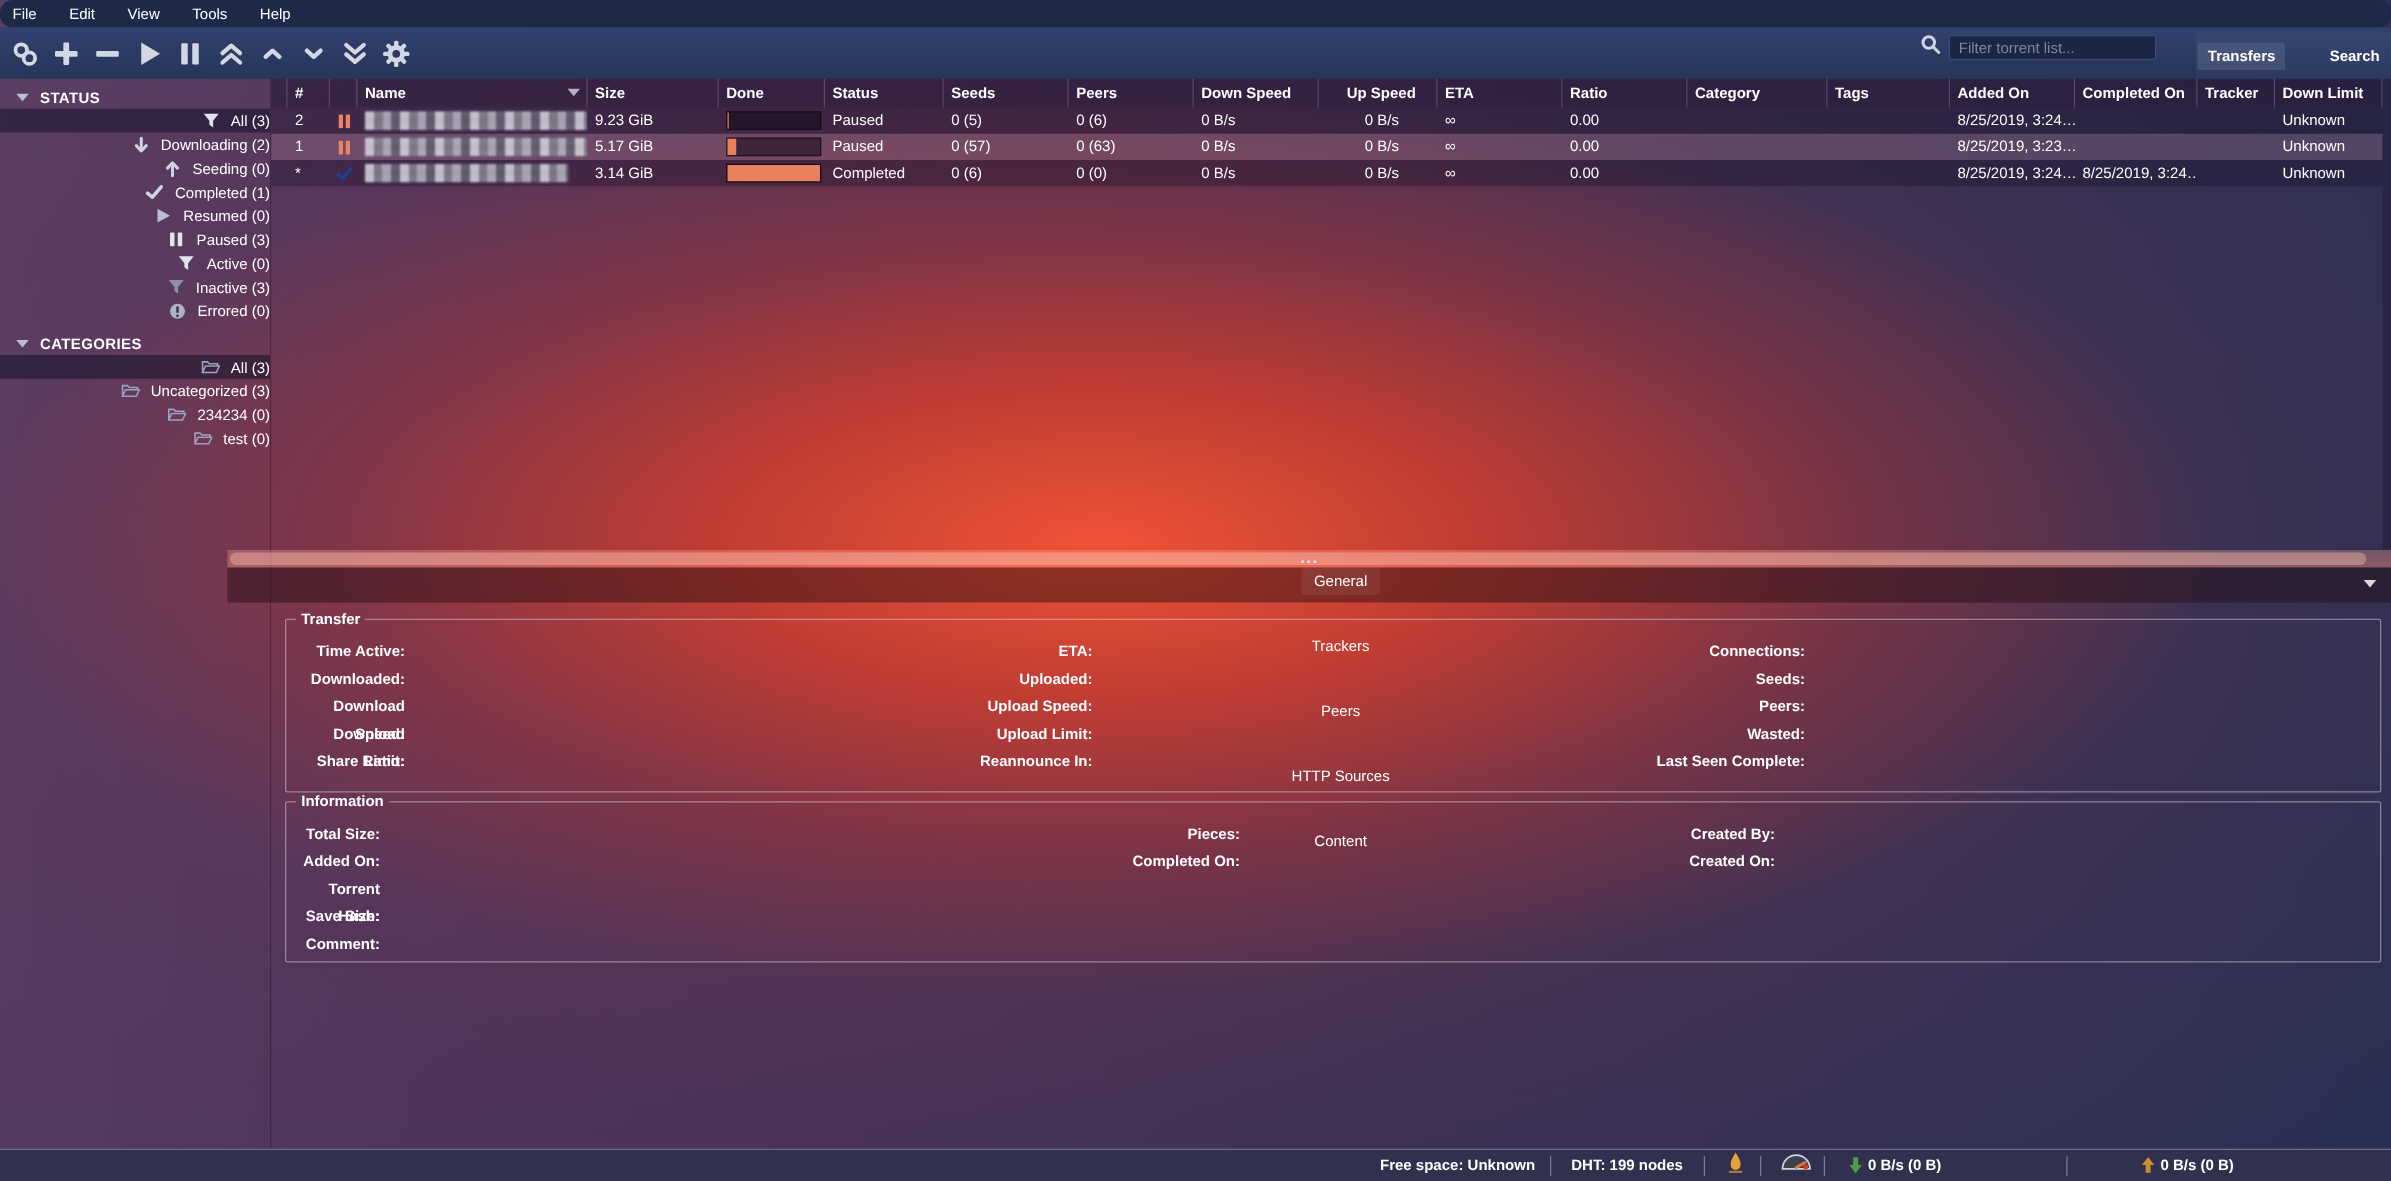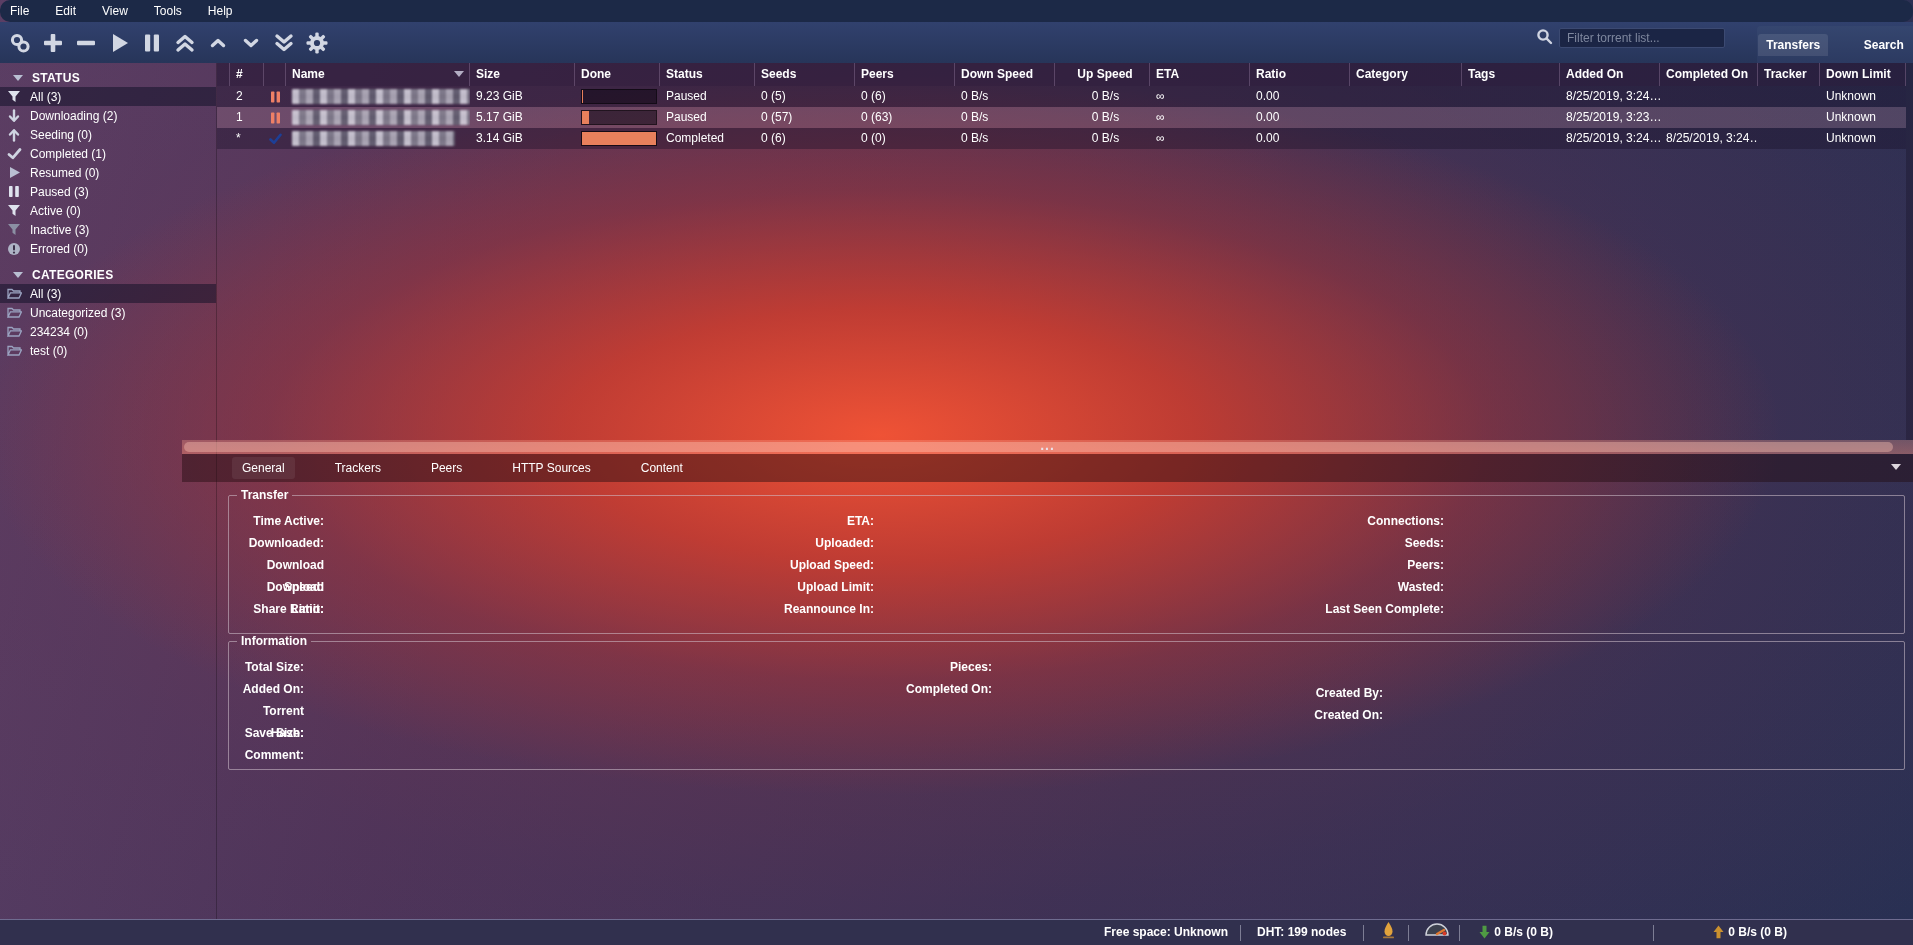--- a/index.html
+++ b/index.html
@@ -36,21 +36,21 @@
     background:linear-gradient(#35466f,#2c3a61); border-top-left-radius:4px;
     display:flex; align-items:center; justify-content:space-around; font-size:12px; font-weight:bold;gap:25px; }
   #right-tabs .rtab { padding:4px 8px; border-radius:3px 3px 0 0; }
   #right-tabs .rtab.active { background:rgba(255,255,255,0.10); }
 
   
   #sidebar { left:0; top:63px; width:217px; height:856px; font-size:12px;
     border-right:1px solid rgba(0,0,0,0.25); }
   .side-header { height:19px; display:flex; align-items:center; gap:9px;
     padding-left:13px; font-weight:bold; letter-spacing:0.3px; }
-  .side-item { height:19px; display:flex; align-items:center; gap:8px; padding-left:6px; }
+  .side-item { height:19px; display:flex; align-items:center; gap:8px; padding-left:6px;justify-content:flex-end; }
   .side-item.selected { background:rgba(12,14,36,0.5); }
   .side-item .sicon { width:16px; display:flex; justify-content:center; }
   .caret { width:0; height:0; border-left:5px solid transparent; border-right:5px solid transparent;
     border-top:6px solid #b9bfd2; }
 
   
   #table-header { left:217px; top:63px; width:1689px; height:23px; display:flex;
     background:rgba(37,23,51,0.62); font-size:12px; font-weight:bold; }
   #table-header .hcell { height:23px; line-height:23px; padding-left:6px;
     border-right:1px solid rgba(140,115,150,0.45); position:relative;
@@ -90,39 +90,39 @@
   #splitter { left:182px; top:440px; width:1731px; height:14px;
     background:linear-gradient(rgba(255,170,150,0.30), rgba(255,150,130,0.42)); }
   #splitter .thumb { position:absolute; left:2px; top:2px; right:20px; bottom:2px;
     border-radius:5px; background:rgba(255,200,185,0.38); }
   #splitter .dots { position:absolute; left:50%; top:-3px; transform:translateX(-50%);
     font-size:14px; font-weight:bold; color:#e9e2ea; letter-spacing:1px; }
 
   
   #panel-tabs { left:182px; top:454px; width:1731px; height:28px;
     background:rgba(34,10,16,0.45); display:flex; align-items:center;
-    padding-left:50px; gap:30px; font-size:12px; }
+    padding-left:50px; gap:30px; font-size:12px;flex-direction:column; }
   #panel-tabs .ptab { padding:4px 10px; border-radius:3px; }
   #panel-tabs .ptab.active { background:rgba(255,255,255,0.07); }
   #panel-collapse { position:absolute; right:12px; top:10px; width:0; height:0;
     border-left:5px solid transparent; border-right:5px solid transparent; border-top:6px solid #ddd6dd; }
 
   fieldset.group { position:absolute; left:228px; width:1677px;
     border:1px solid rgba(210,195,205,0.55); border-radius:2px; }
   fieldset.group legend { font-size:12px; font-weight:bold; padding:0 4px; margin-left:8px; }
   #fs-transfer { top:488px; height:146px; }
   #fs-info { top:634px; height:136px; }
   .fcol { position:absolute; top:8px; }
   .flabel { font-size:12px; font-weight:bold; text-align:right; height:22px; line-height:22px; }
   #fs-transfer .c1 { left:10px;  width:85px;  }
   #fs-transfer .c2 { left:445px; width:200px; }
   #fs-transfer .c3 { left:915px; width:300px; }
   #fs-info .c1 { left:10px;  width:65px;  }
   #fs-info .c2 { left:563px; width:200px; }
-  #fs-info .c3 { left:854px; width:300px;margin-top:26px; }
+  #fs-info .c3 { left:891px; width:300px; }
 
   
   #statusbar { left:0; top:919px; width:1913px; height:26px; background:#31304e;
     border-top:1px solid #6f6c90; font-size:12px; font-weight:bold; }
   #statusbar .sb { position:absolute; top:0; height:25px; line-height:25px; white-space:nowrap; }
   #statusbar .vsep { position:absolute; top:5px; width:1px; height:16px; background:rgba(220,220,235,0.45); }
   #statusbar svg { vertical-align:-3px; }
 </style>
 </head>
 <body>

